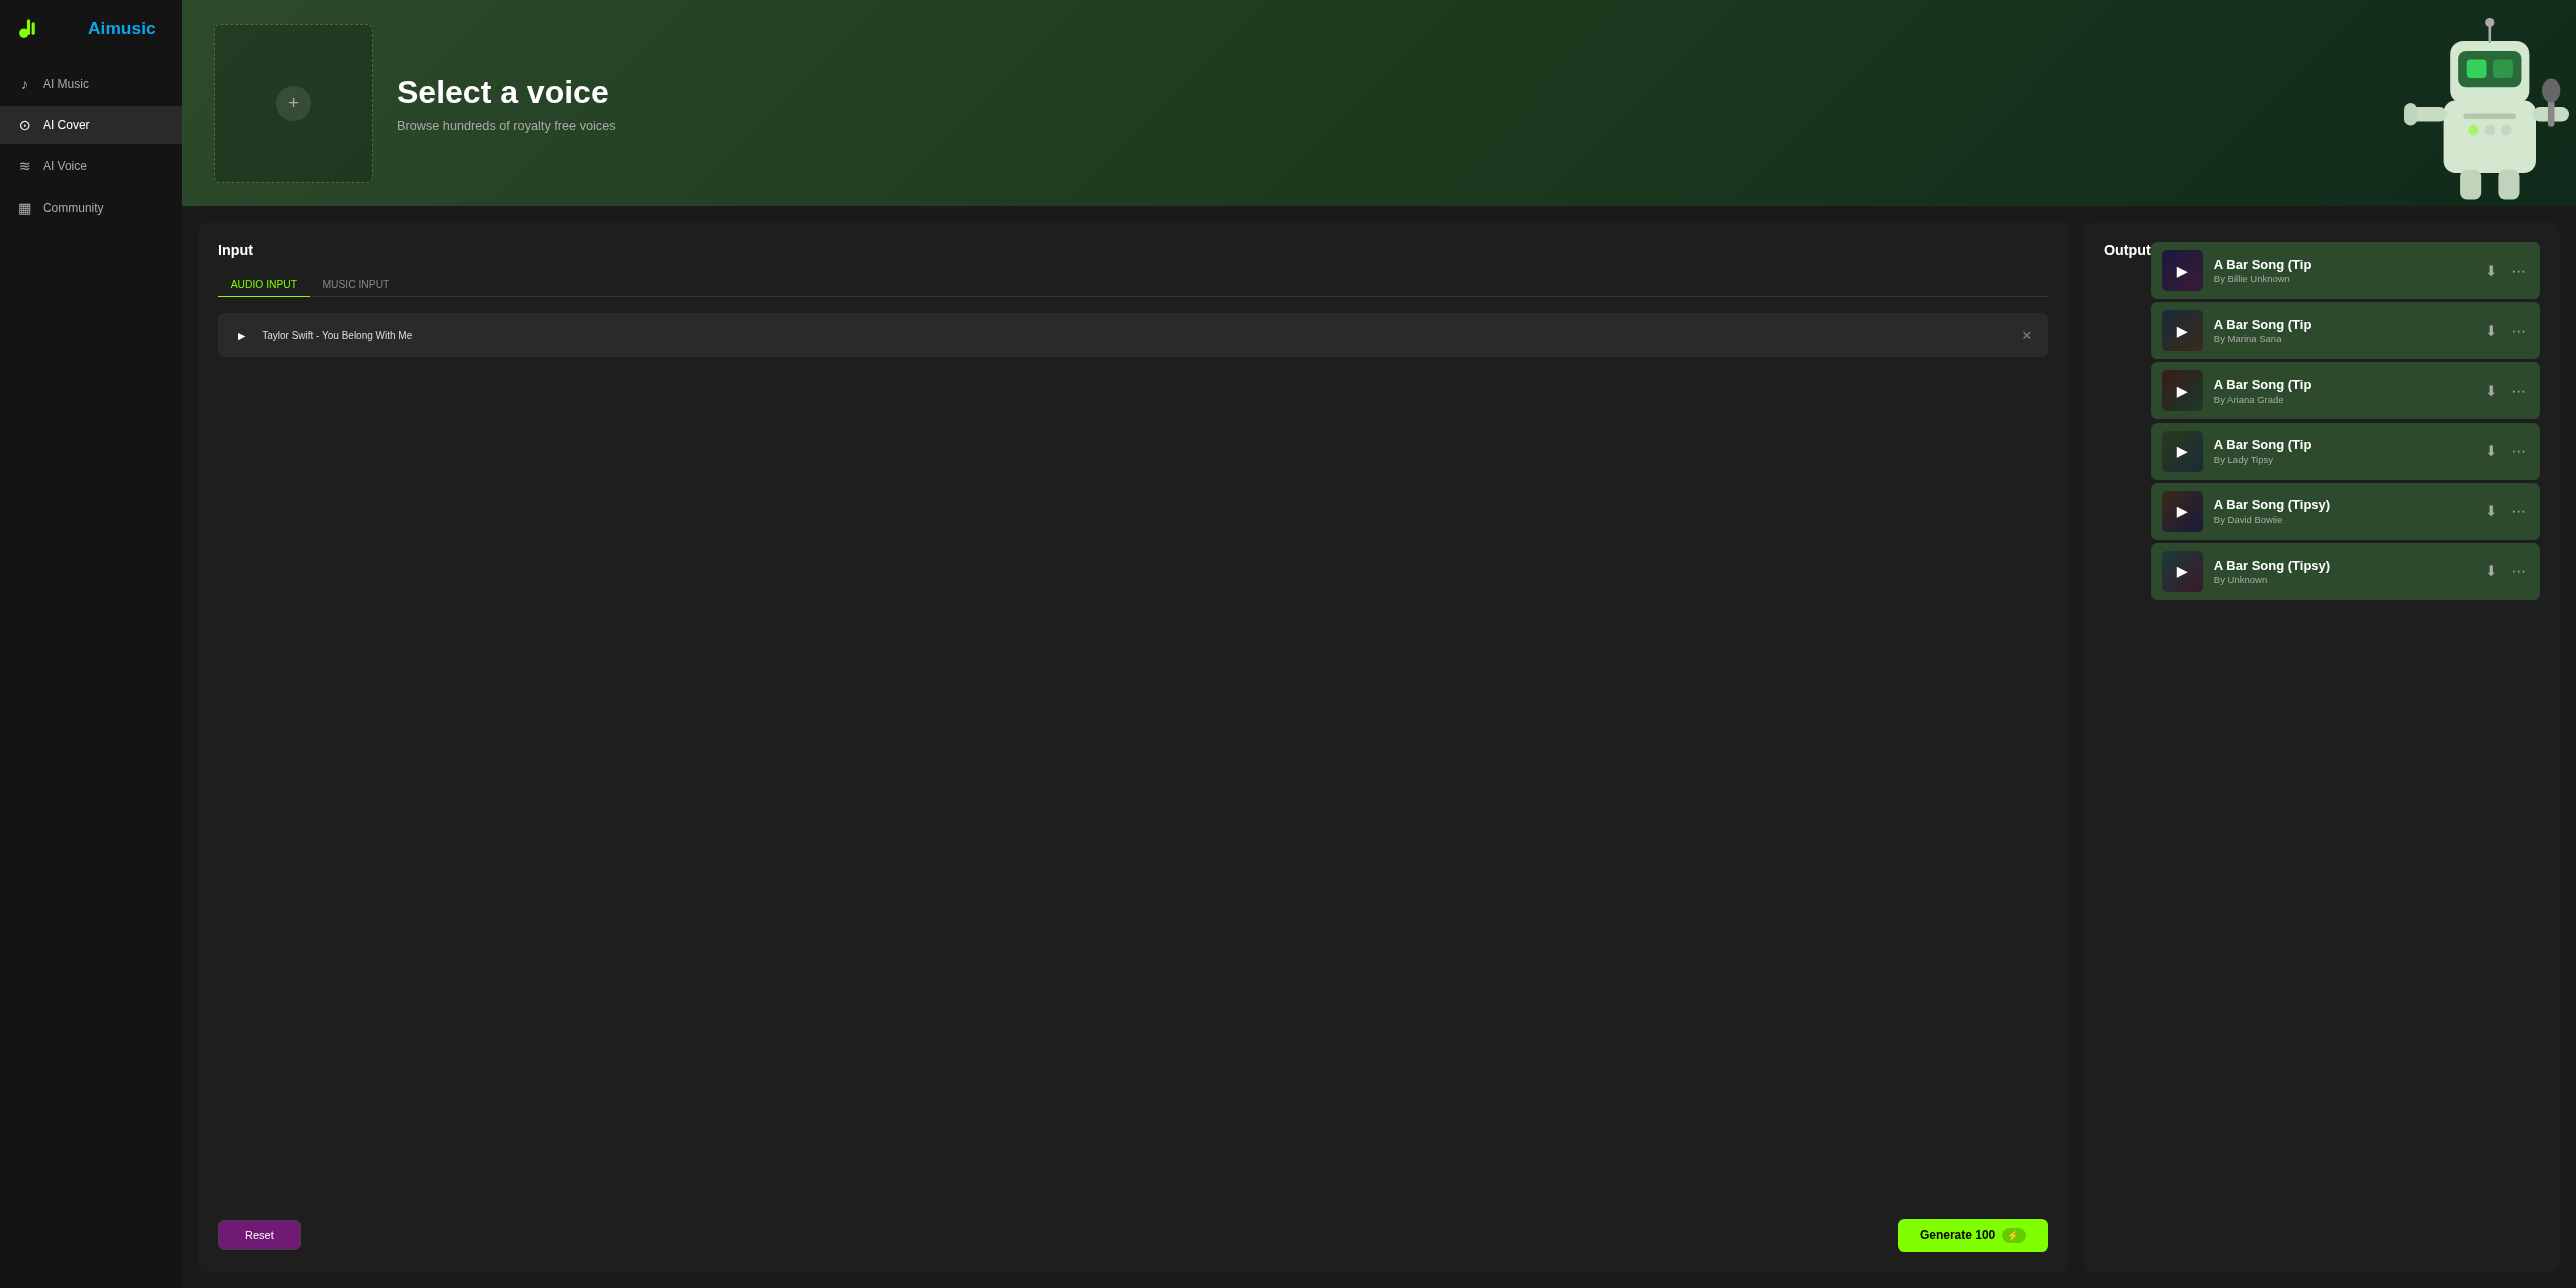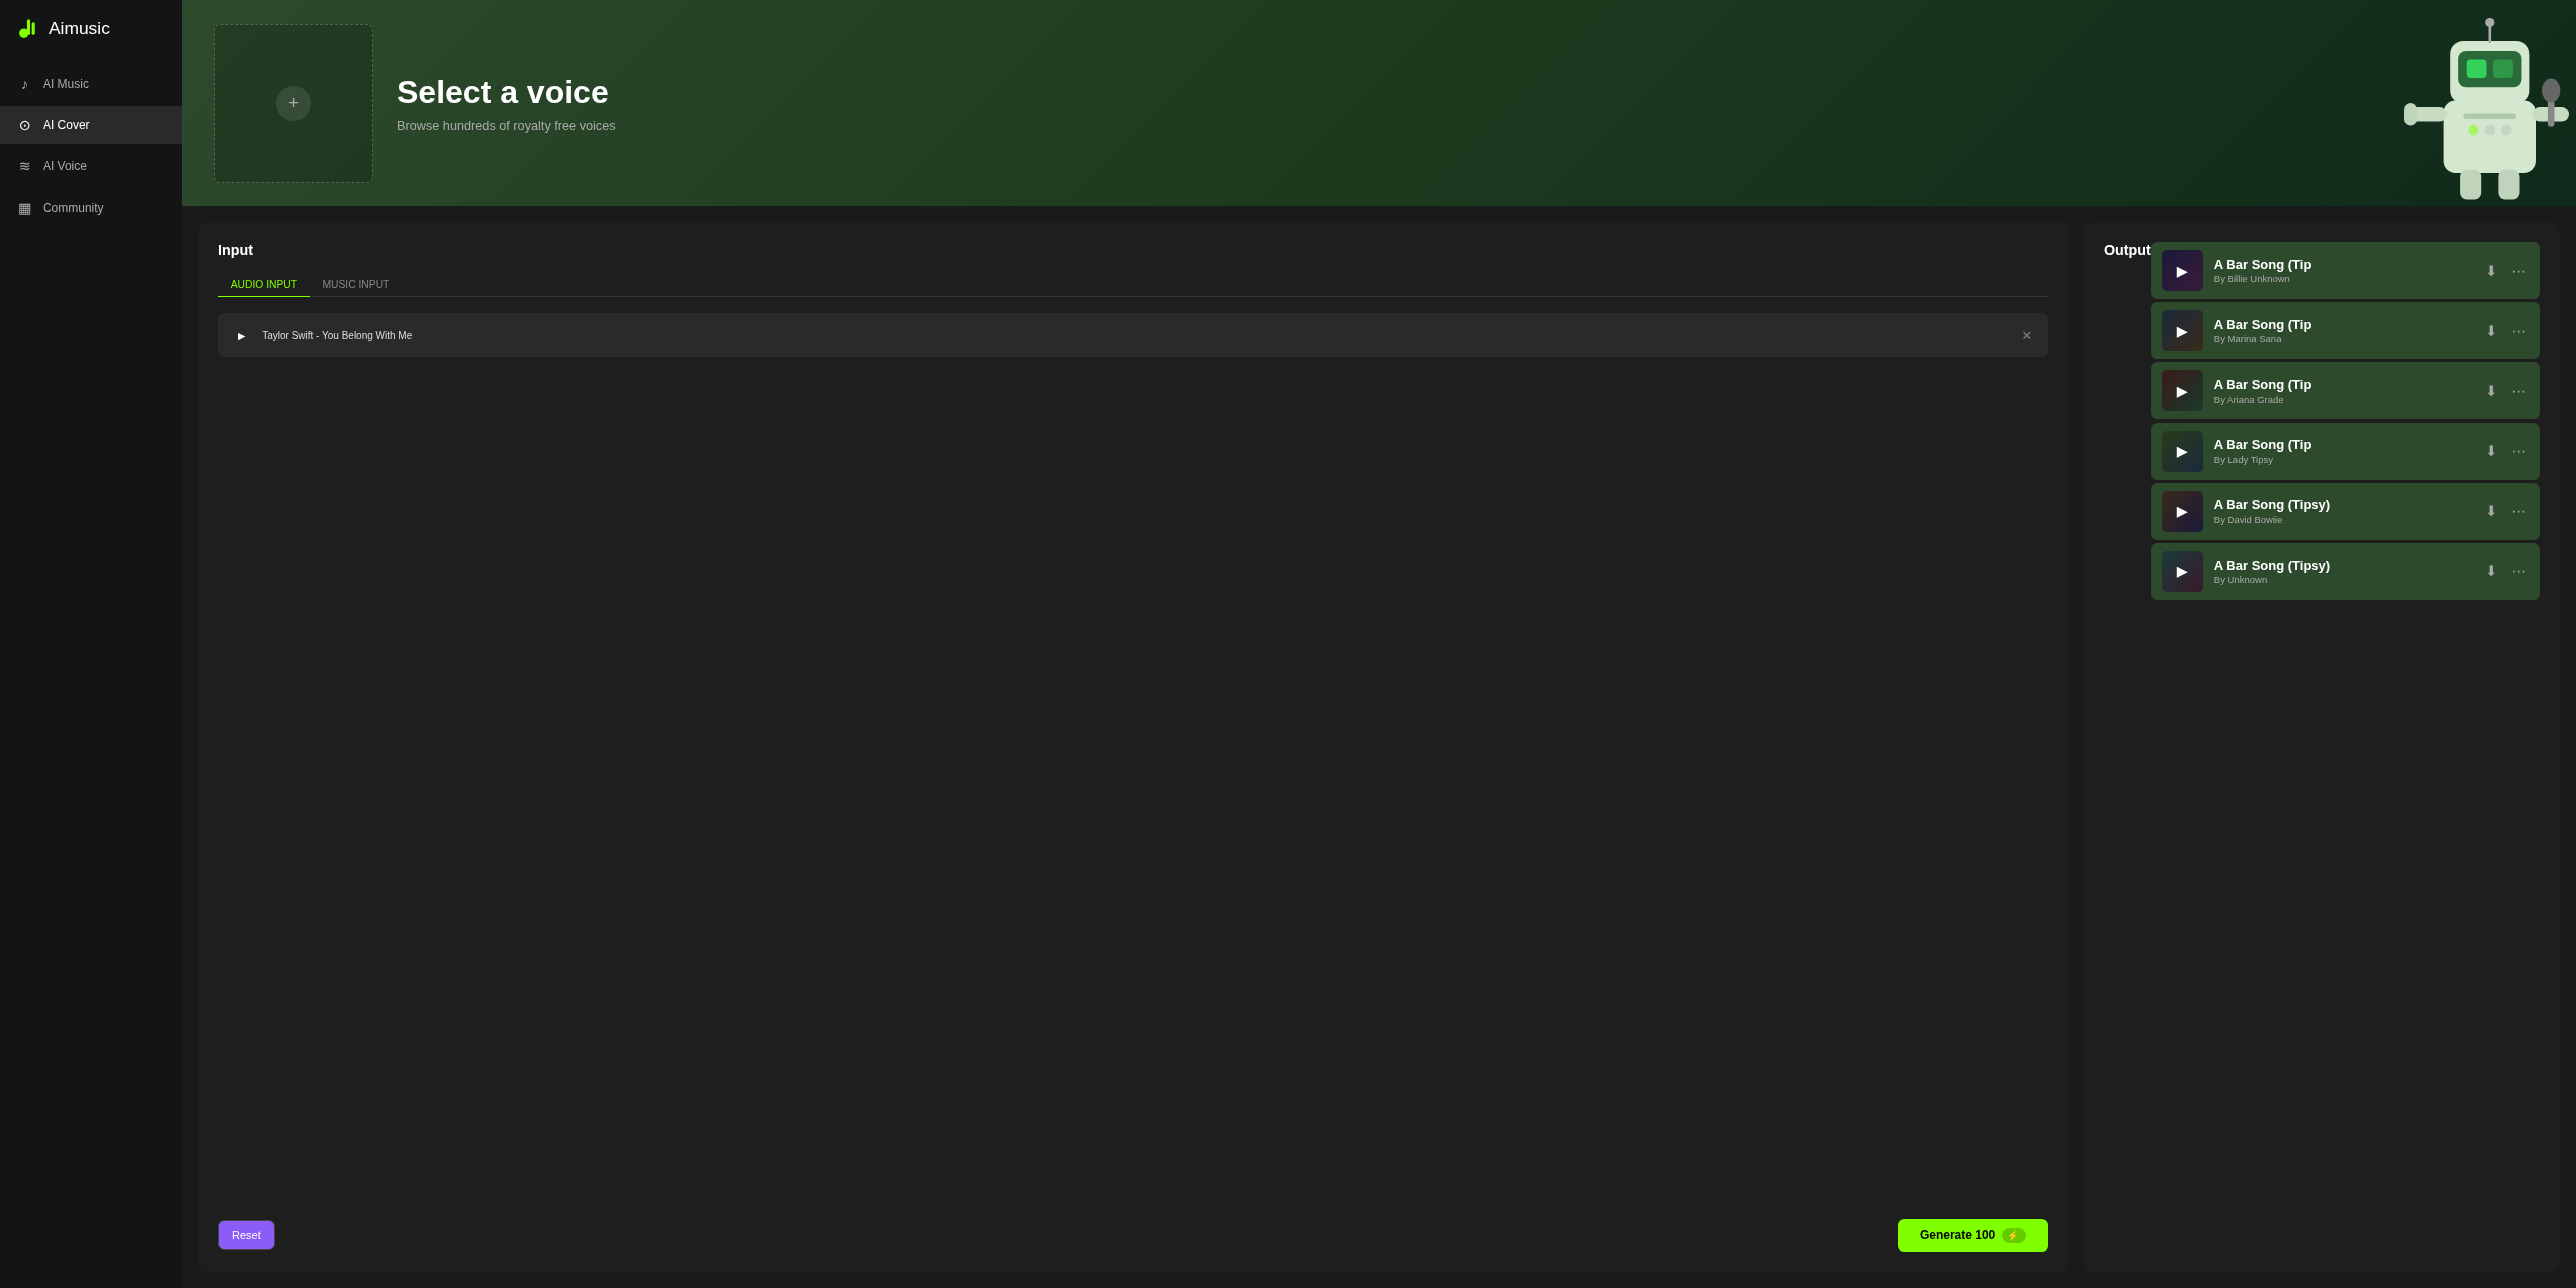--- a/index.html
+++ b/index.html
@@ -26,22 +26,23 @@
       align-items: center;
       gap: 8px;
       padding: 0 16px 24px 16px;
     }
     .logo-icon {
       width: 25px;
       height: 25px;
     }
     .logo-text {
       font-size: 17.4px;
-      font-weight: 400;
-      color: #ffffff;
+      font-weight: 700;
+      color: #0ea5e9;
+      margin-left: 39px;
     }
     .sidebar-nav {
       display: flex;
       flex-direction: column;
       gap: 3.2px;
     }
     .nav-item {
       display: flex;
       align-items: center;
       gap: 9.5px;
@@ -208,24 +209,24 @@
       padding: 3.2px;
     }
     .input-area-spacer { flex: 1; }
     .action-bar {
       display: flex;
       justify-content: space-between;
       align-items: center;
       margin-top: 12.7px;
     }
     .reset-btn {
-      background: #8b5cf6;
+      background: #701a75;
       border: 0.8px solid #444;
       color: #fff;
-      padding: 8px 13px;
+      padding: 8px 26px;
       border-radius: 6.3px;
       cursor: pointer;
       font-size: 11px;
     }
     .generate-btn {
       background: #7fff00;
       color: #000;
       border: none;
       padding: 9.5px 22px;
       border-radius: 6.3px;

